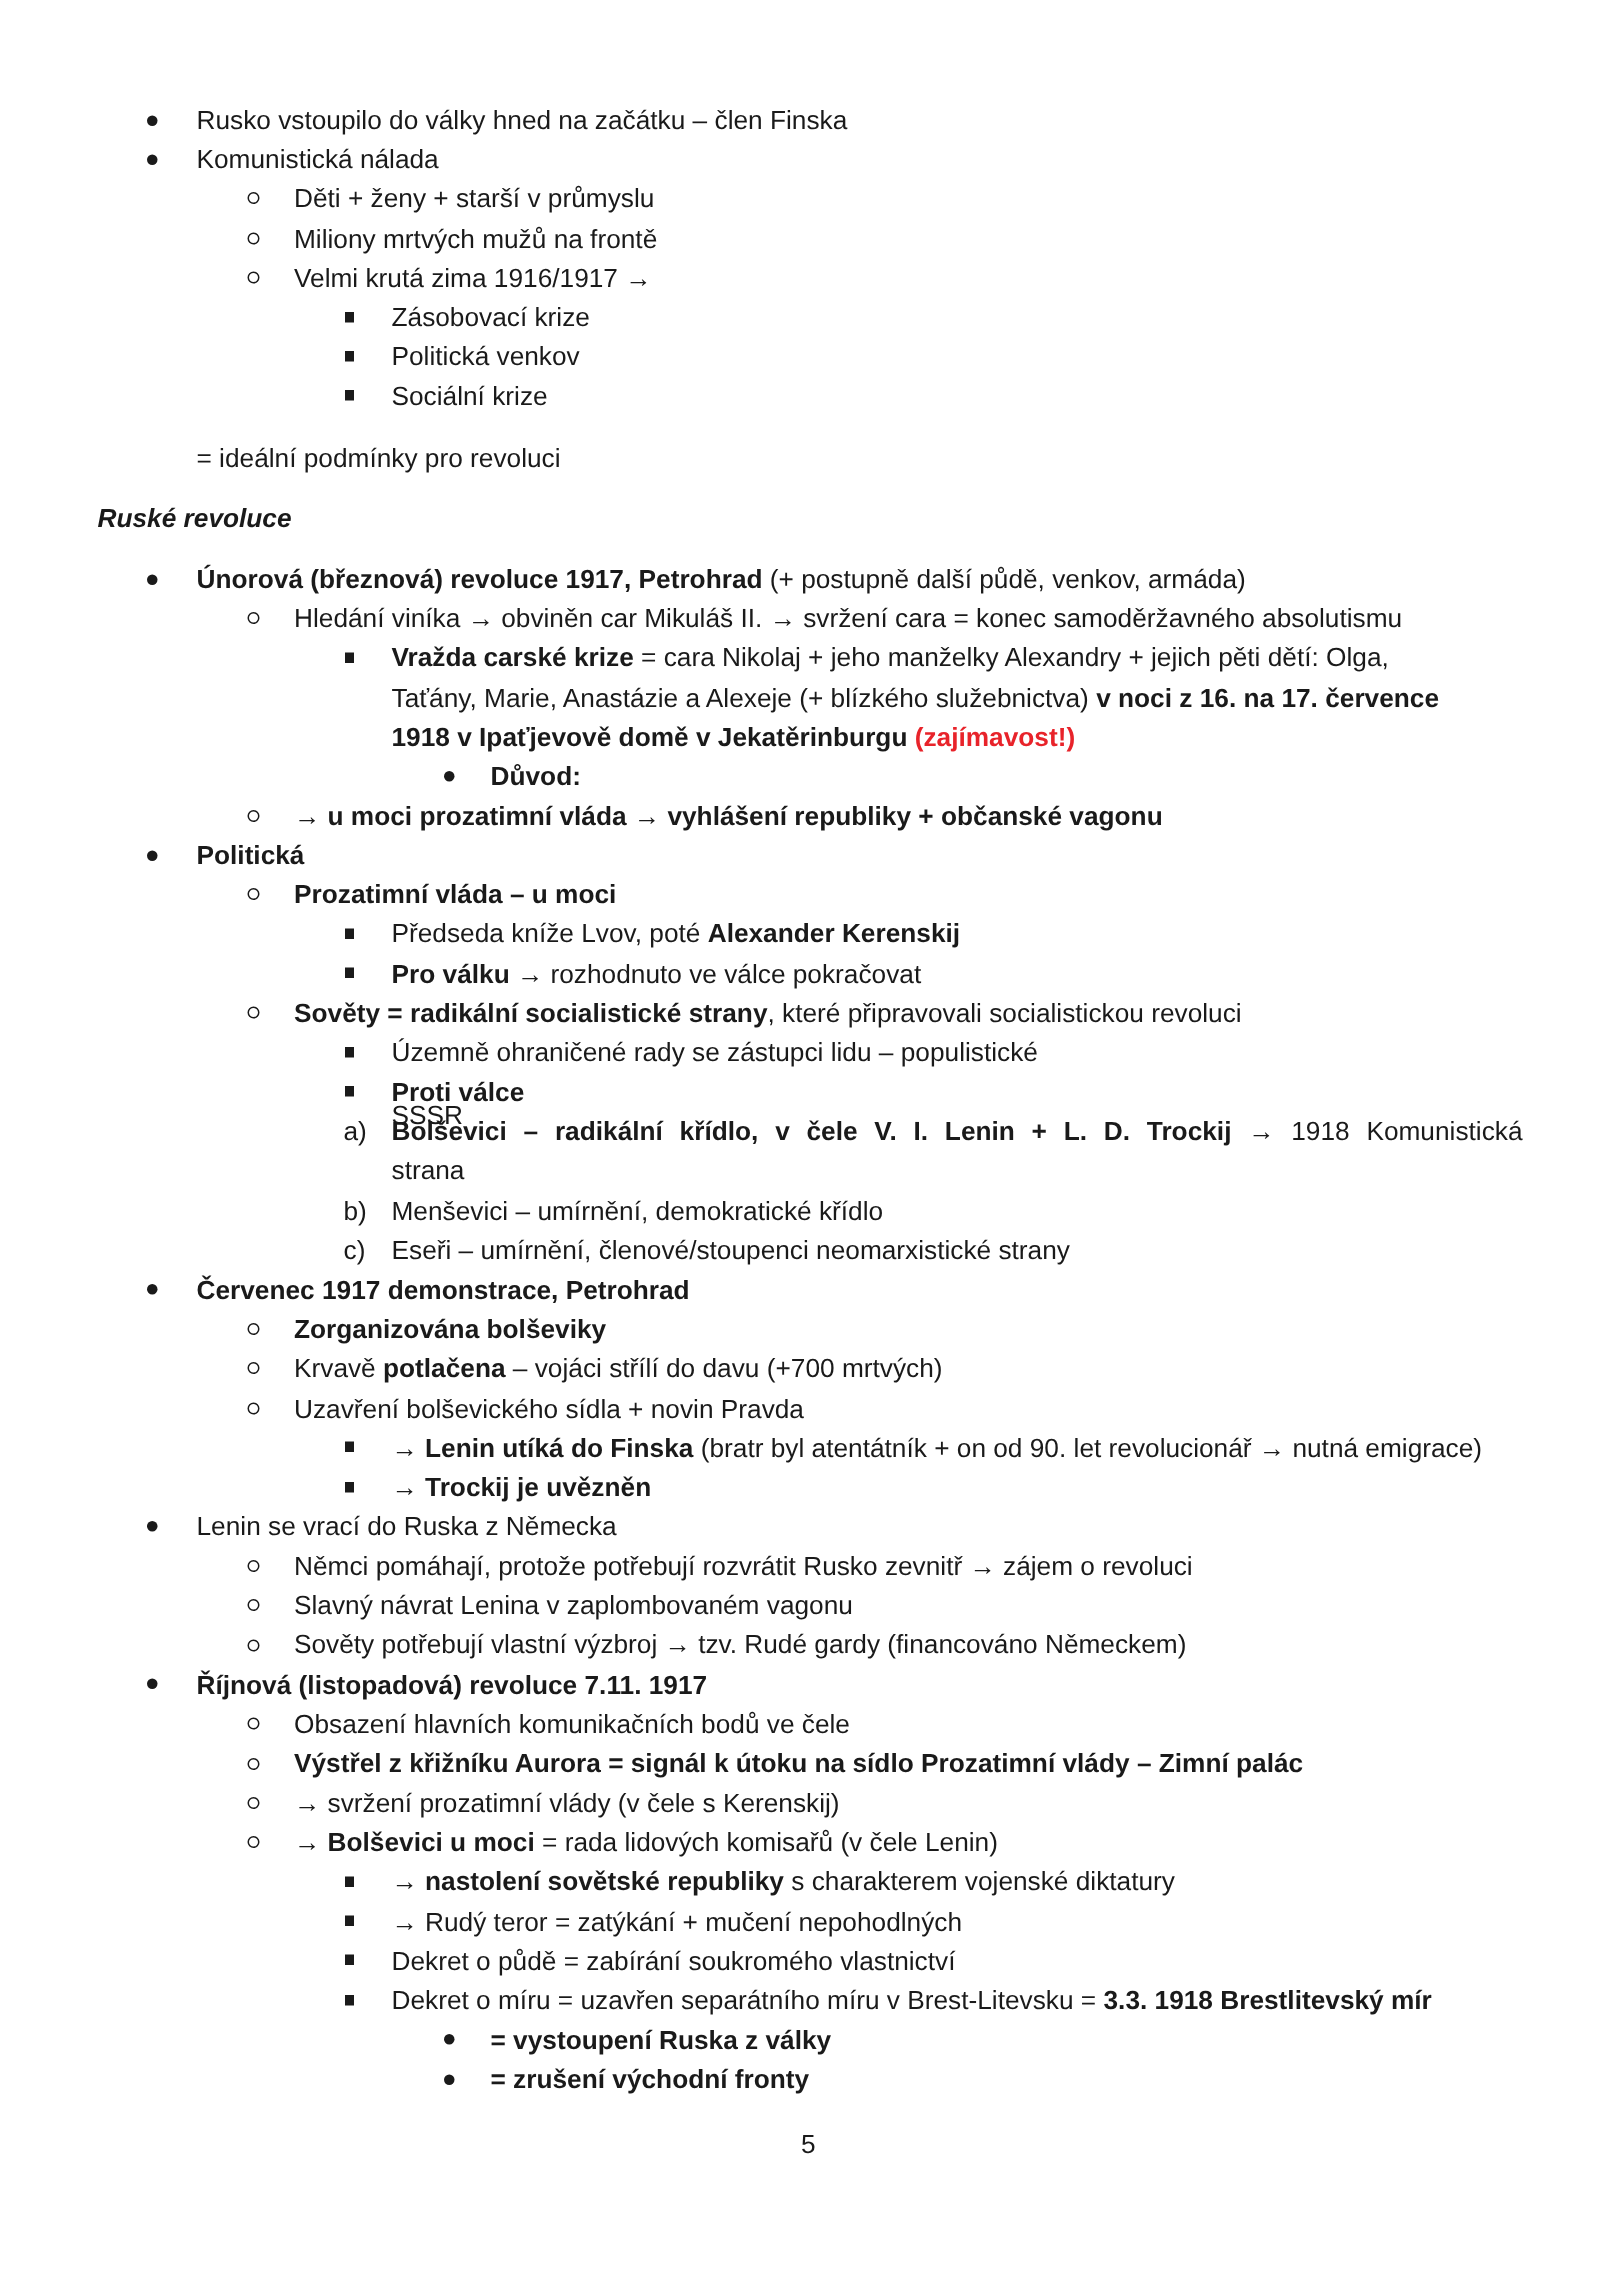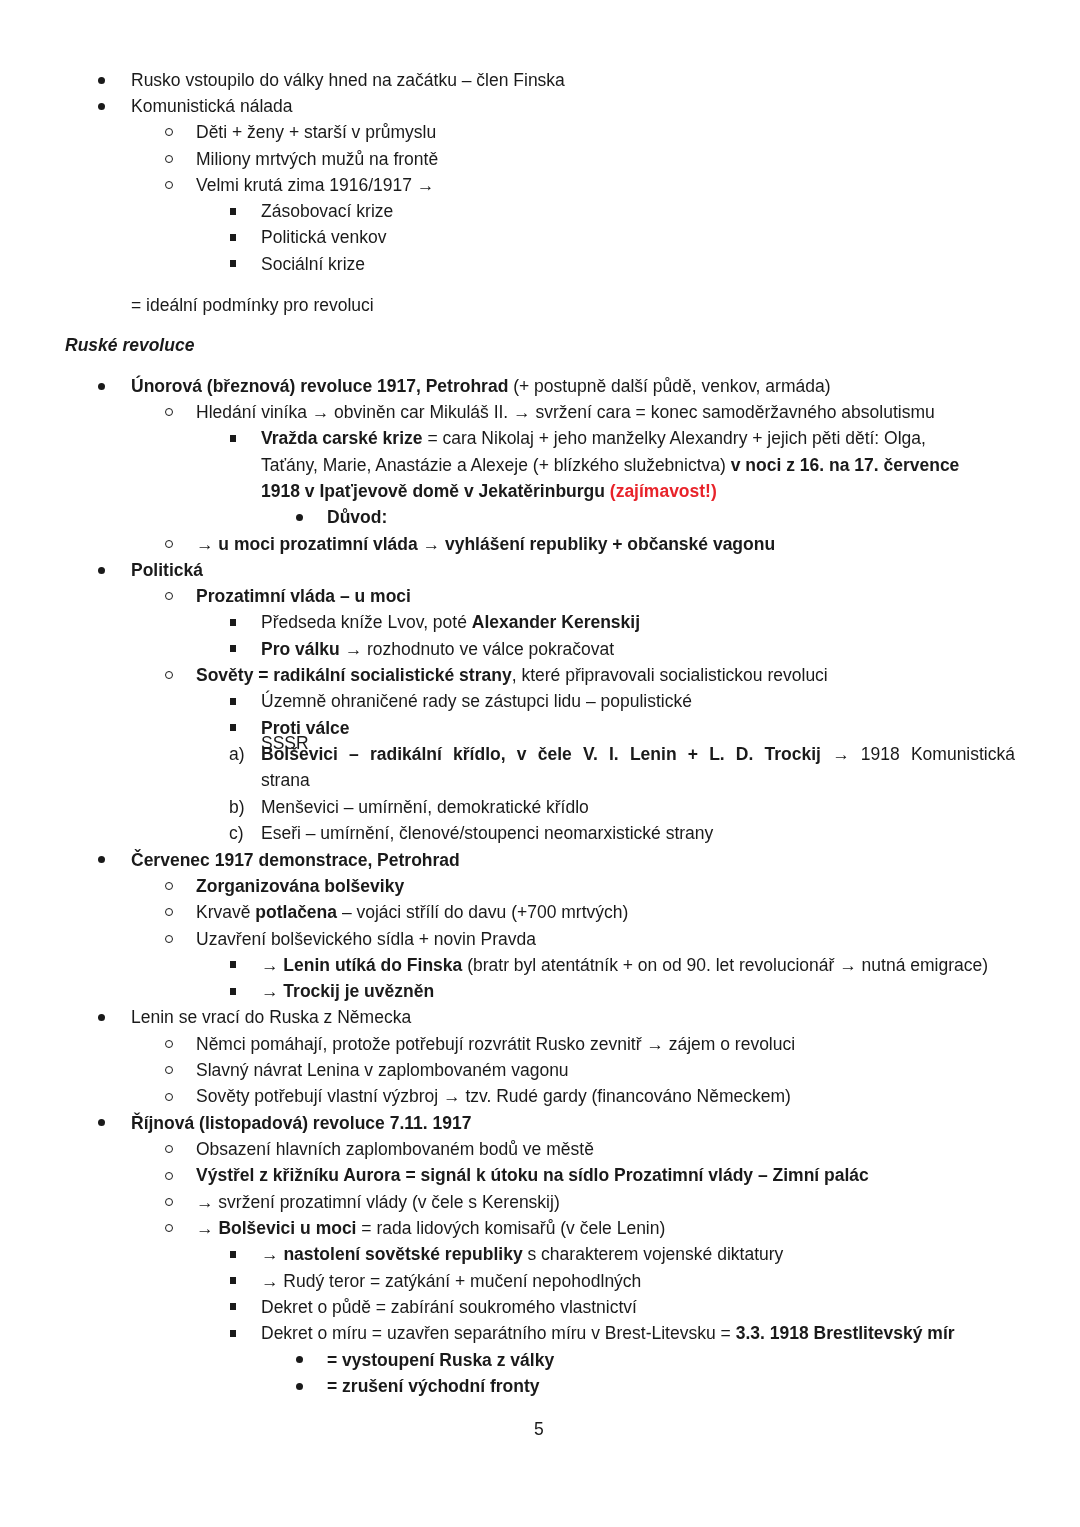--- a/index.html
+++ b/index.html
@@ -150,21 +150,21 @@
 <div class="line" style="left:196px;top:1031px">Němci pomáhají, protože potřebují rozvrátit Rusko zevnitř → zájem o revoluci</div>
 <span class="mk circ" style="left:165px;top:1066px"></span>
 <div class="line" style="left:196px;top:1057px">Slavný návrat Lenina v zaplombovaném vagonu</div>
 <span class="mk circ" style="left:165px;top:1093px"></span>
 <div class="line" style="left:196px;top:1083px">Sověty potřebují vlastní výzbroj → tzv. Rudé gardy (financováno Německem)</div>
 
 <span class="mk dot" style="left:98px;top:1119px"></span>
 <div class="line b" style="left:131px;top:1110px">Říjnová (listopadová) revoluce 7.11. 1917</div>
 
 <span class="mk circ" style="left:165px;top:1145px"></span>
-<div class="line" style="left:196px;top:1136px">Obsazení hlavních zaplombovaném bodů ve městě</div>
+<div class="line" style="left:196px;top:1136px">Obsazení hlavních komunikačních bodů ve čele</div>
 
 <span class="mk circ" style="left:165px;top:1172px"></span>
 <div class="line b" style="left:196px;top:1162px">Výstřel z křižníku Aurora = signál k útoku na sídlo Prozatimní vlády – Zimní palác</div>
 
 <span class="mk circ" style="left:165px;top:1198px"></span>
 <div class="line" style="left:196px;top:1189px">→ svržení prozatimní vlády (v čele s Kerenskij)</div>
 
 <span class="mk circ" style="left:165px;top:1224px"></span>
 <div class="line" style="left:196px;top:1215px">
   <span>→ </span><span class="b">Bolševici u moci</span><span> = rada lidových komisařů (v čele Lenin)</span>

